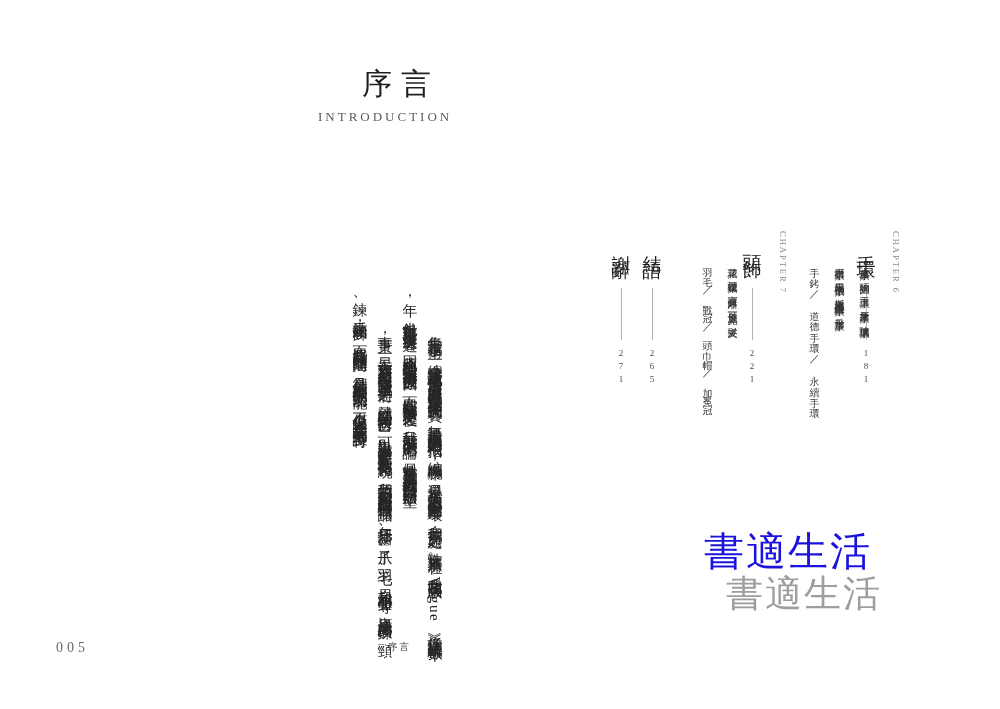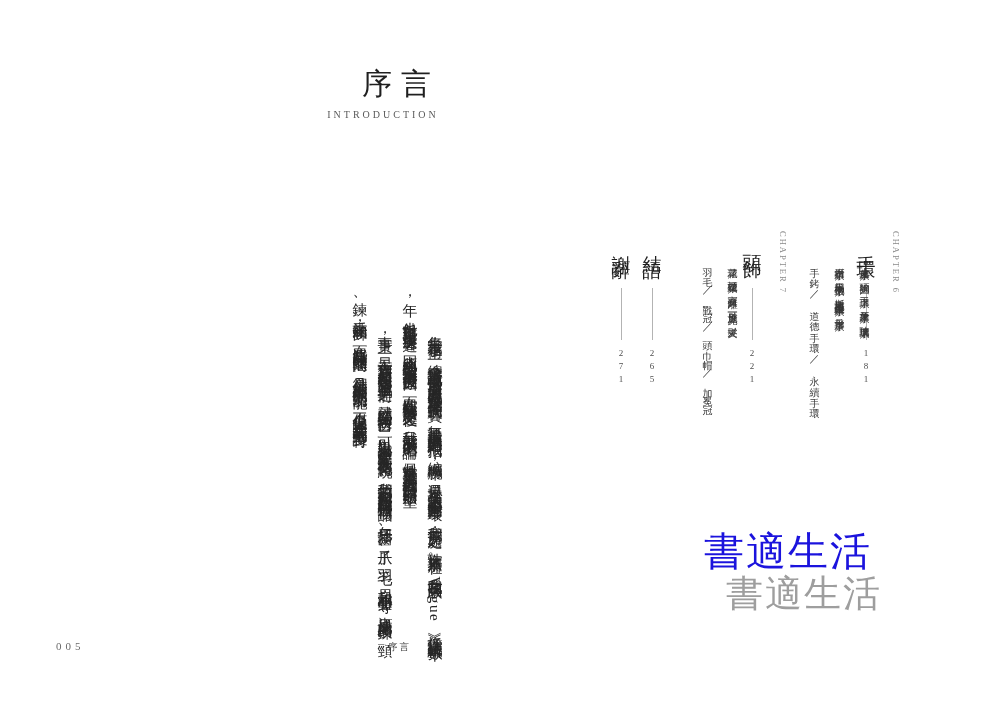--- a/index.html
+++ b/index.html
@@ -5,28 +5,28 @@
   html,body{margin:0;padding:0;background:#ffffff;}
   body{width:1000px;height:709px;overflow:hidden;
        font-family:"Liberation Serif","DejaVu Serif",serif;color:#2b2b2b;}
   .spread{position:relative;width:977px;height:709px;background:#ffffff;}
   .page{position:absolute;inset:0;}
 
   
   .intro-title{position:absolute;left:362px;top:64px;margin:0;
     font-size:30px;font-weight:500;letter-spacing:9px;color:#1f1f1f;white-space:nowrap;}
   .intro-subtitle{position:absolute;left:318px;top:109px;width:130px;text-align:center;
-    font-size:10px;letter-spacing:3px;color:#5a5a5a;white-space:nowrap;}
+    font-size:13px;letter-spacing:3px;color:#5a5a5a;white-space:nowrap;}
 
   .body-vertical{position:absolute;left:47px;top:291px;width:400px;height:352px;
     writing-mode:vertical-rl;text-orientation:mixed;
     font-size:15px;line-height:25px;letter-spacing:1.6px;color:#262626;}
   .body-vertical p{margin:0;text-indent:33px;}
 
-  .folio{position:absolute;left:56px;top:640px;font-size:11px;letter-spacing:4px;color:#6a6a6a;}
+  .folio{position:absolute;left:56px;top:640px;font-size:14px;letter-spacing:4px;color:#6a6a6a;}
   .running-title{position:absolute;left:388px;top:641px;font-size:9.5px;letter-spacing:2px;color:#3c3c3c;}
   .chap-label{position:absolute;writing-mode:vertical-rl;font-size:8.5px;letter-spacing:2px;
     line-height:10px;color:#8a8a8a;white-space:nowrap;}
   .chap-title{position:absolute;writing-mode:vertical-rl;font-size:19px;letter-spacing:5px;
     line-height:24px;color:#1f1f1f;white-space:nowrap;}
   .rule{position:absolute;width:1px;height:52px;background:#b3b3b3;}
   .chap-page{position:absolute;writing-mode:vertical-rl;text-orientation:upright;
     font-size:9px;letter-spacing:3px;line-height:10px;color:#4e4e4e;white-space:nowrap;}
   .sub-cols{position:absolute;writing-mode:vertical-rl;text-orientation:mixed;
     font-size:10px;letter-spacing:1px;line-height:25px;color:#343434;}

